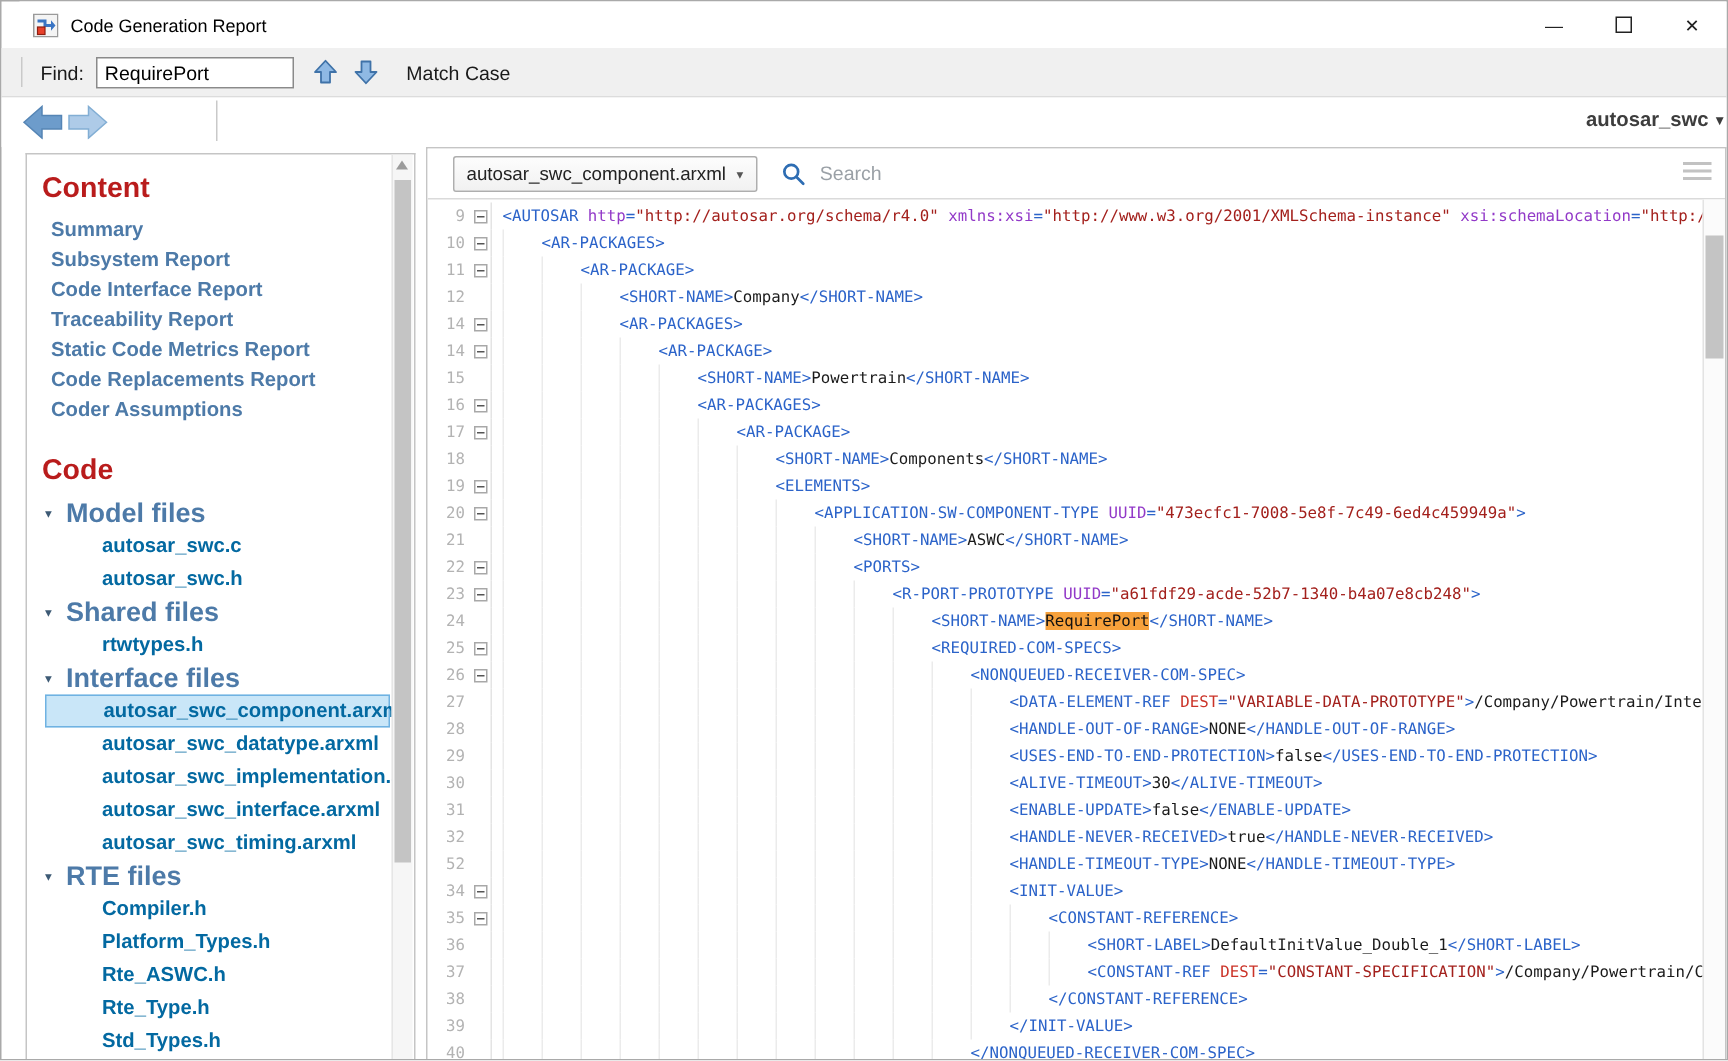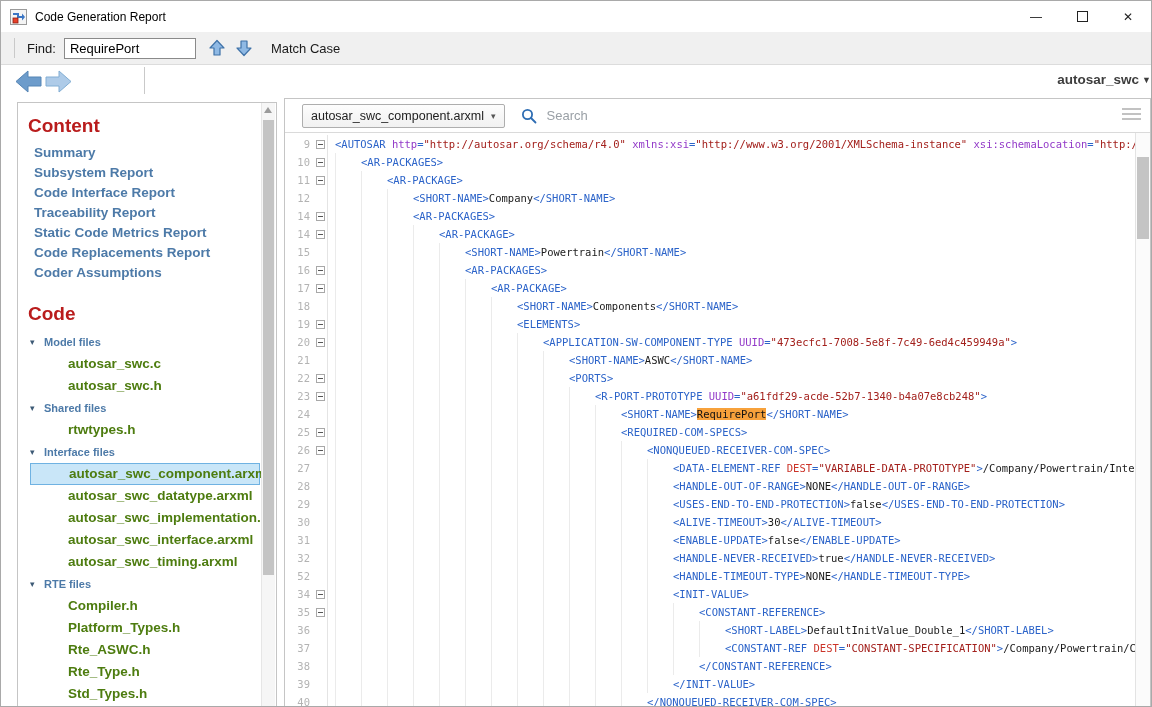--- a/index.html
+++ b/index.html
@@ -1,21 +1,21 @@
 <!DOCTYPE html>
 <html style="--c-tag: #2b63c9; --c-attrp: #9239c8; --c-attrr: #cb3328; --c-val: #a3201c; --c-txt: #1a1a1a; --c-hlbg: #f7a13b;"><head>
 <meta charset="utf-8">
 <style>
   html,body{margin:0;padding:0;}
   body{width:1152px;height:707px;position:relative;overflow:hidden;background:#fff;
        font-family:"Liberation Sans",sans-serif;color:#1a1a1a;}
   .window{position:absolute;inset:0;border:1px solid #a9a9a9;box-sizing:border-box;background:#fff;}
 
   
-  .titlebar{position:absolute;top:0;left:0;right:0;height:31px;display:flex;align-items:center;background:#fff;}
+  .titlebar{position:absolute;top:0;left:12px;right:0;height:31px;display:flex;align-items:center;background:#fff;}
   .app-icon{width:17px;height:16px;margin-left:9px;flex:none;}
   .title-text{margin-left:8px;font-size:12px;color:#000;}
   .win-controls{margin-left:auto;display:flex;height:31px;}
   .win-btn{width:46px;height:31px;display:flex;align-items:center;justify-content:center;
            font-size:12px;color:#222;cursor:default;}
   .win-btn.max span{display:block;width:9px;height:9px;border:1px solid #222;font-size:0;}
 
   
   .findbar{position:absolute;top:31px;left:0;right:0;height:33px;background:#f0f0f0;
            border-bottom:1px solid #dcdcdc;display:flex;align-items:center;box-sizing:border-box;}
@@ -38,22 +38,22 @@
   
   .sidebar{position:absolute;left:16px;top:101px;width:260px;bottom:0;background:#fff;
            border:1px solid #c5c5c5;border-bottom:none;box-sizing:border-box;overflow:hidden;}
   .sidebar-inner{position:absolute;left:0;top:0;right:14px;bottom:0;overflow:hidden;padding-left:10px;}
   .side-heading{font-size:19px;font-weight:bold;color:#b91c1c;margin:12px 0 6px 0;}
   .side-heading.code-h{margin-top:20px;}
   .content-link{font-size:13.5px;font-weight:bold;color:#4d7aa8;height:20px;line-height:20px;
                 padding-left:6px;cursor:pointer;white-space:nowrap;}
   .tree-section{height:22px;line-height:22px;display:flex;align-items:center;cursor:pointer;}
   .tree-tri{font-size:9px;color:#3d5a75;width:14px;margin-left:2px;flex:none;}
-  .tree-label{font-size:11px;font-weight:bold;color:#4d7aa8;white-space:nowrap;}
-  .tree-file{font-size:13.5px;font-weight:bold;color:#4d7c0f;height:22px;line-height:22px;
+  .tree-label{font-size:18px;font-weight:bold;color:#4d7aa8;white-space:nowrap;}
+  .tree-file{font-size:13.5px;font-weight:bold;color:#0369a1;height:22px;line-height:22px;
              padding-left:40px;cursor:pointer;white-space:nowrap;box-sizing:border-box;}
   .tree-file.selected{background:#c9e6f8;border:1px solid #6fb2e2;height:22px;line-height:20px;
                       margin-right:2px;margin-left:2px;padding-left:38px;}
   .side-scroll{position:absolute;right:1px;top:0;bottom:0;width:13px;background:#f6f6f6;
                border-left:1px solid #e6e6e6;}
   .side-scroll .up{position:absolute;top:4px;left:2px;width:0;height:0;
                    border-left:4px solid transparent;border-right:4px solid transparent;
                    border-bottom:6px solid #9b9b9b;}
   .side-scroll .thumb{position:absolute;left:1px;right:1px;top:17px;height:455px;background:#c4c4c4;}
 

